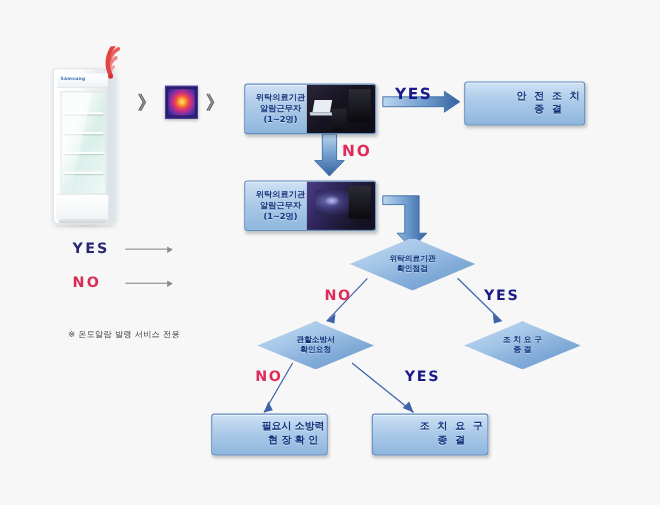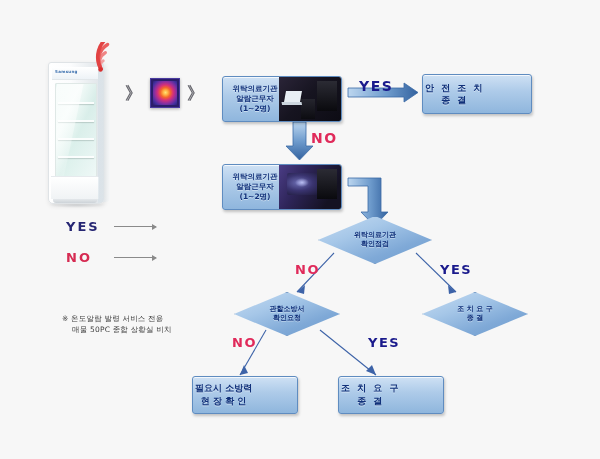--- a/index.html
+++ b/index.html
@@ -111,21 +111,21 @@
   }
 
   
   .pbox {
     background: linear-gradient(180deg,#cfe1f4 0%,#aecbe9 42%,#8fb6dd 100%);
     border: 1px solid #5f8cc0;
     border-radius: 3px;
     box-shadow: 1px 2px 3px rgba(0,0,0,.22), inset 0 1px 0 rgba(255,255,255,.75);
     display: flex;
     align-items: center;
-    justify-content: flex-start;
+    justify-content: flex-end;
     overflow: hidden;
   }
   .pbox-txt {
     color: #11317a;
     font-size: 7.5px;
     line-height: 10px;
     text-align: center;
     font-weight: bold;
     text-shadow: 0 1px 0 rgba(255,255,255,.45);
     white-space: pre-line;
@@ -233,21 +233,21 @@
     border-left:5px solid #8a8a8a;
     border-top:3px solid transparent;
     border-bottom:3px solid transparent;
   }
   .legend-val {
     font-size: 12px; color:#1d1d1d; font-weight:bold; letter-spacing:.5px;
   }
 
   
   .footnote {
-    position:absolute; left:62px; top:313px; width:190px;
+    position:absolute; left:62px; top:298px; width:190px;
     font-size: 7.5px; line-height: 11px;
     color:#3b3b3b;
     letter-spacing: .2px;
   }
   .footnote .l2 { padding-left: 10px; }
 </style>
 </head>
 <body>
 
 <div id="canvas">
@@ -412,16 +412,15 @@
     <div class="legend-dash"></div>
   </div>
 
   <div class="legend-row" style="left:66px; top:250px;">
     <div class="legend-key no">NO</div>
     <div class="legend-dash"></div>
   </div>
 
   <div class="footnote">
     <div>※ 온도알람 발령 서비스 전용</div>
-    <div class="l2">매물 50PC 종합 상황실 비치</div>
   </div>
 
 </div>
 
 </body></html>

